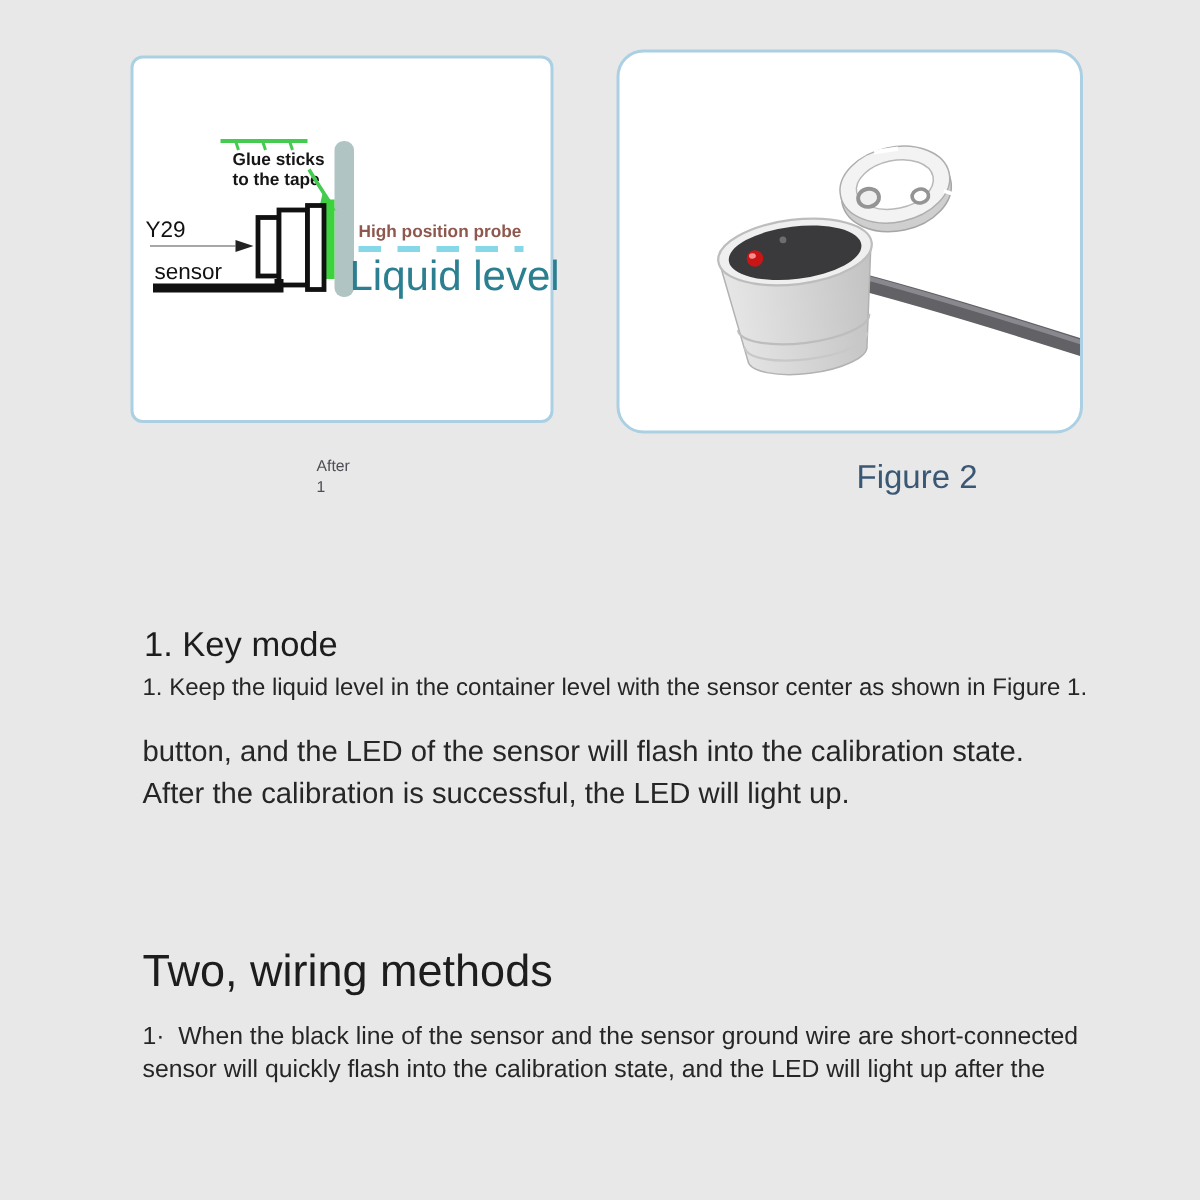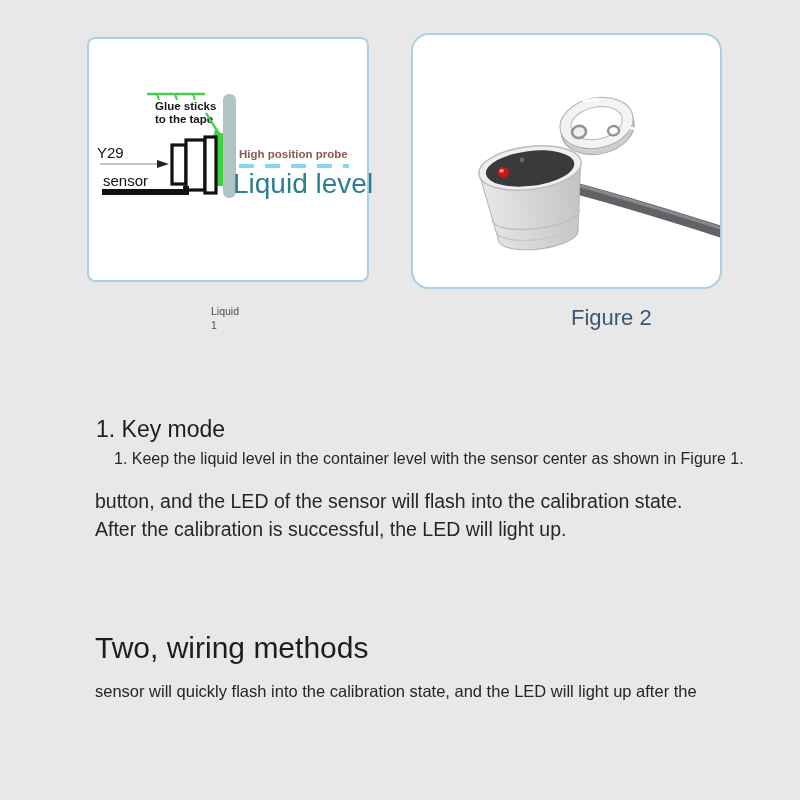--- a/index.html
+++ b/index.html
@@ -30,21 +30,21 @@
     position: absolute; left: 571px; top: 305px;
     font-size: 22px; color: #3a5874;
   }
 
   .h-key {
     position: absolute; left: 96px; top: 416px;
     font-size: 23px; font-weight: 500; color: #1d1d1d;
   }
   .p1 {
     position: absolute; left: 95px; top: 450px; width: 670px;
-    font-size: 16px; color: #262626; white-space: nowrap; margin-left: 19px;
+    font-size: 16px; color: #262626; white-space: nowrap;
   }
   .p2 {
     position: absolute; left: 95px; top: 487px; width: 640px;
     font-size: 19.5px; line-height: 28px; color: #262626;
   }
   .h-wiring {
     position: absolute; left: 95px; top: 631px;
     font-size: 30px; font-weight: 500; color: #1d1d1d;
   }
   .p3 {
@@ -132,30 +132,31 @@
         <ellipse cx="0" cy="0" rx="51.5" ry="21.5" fill="#efefef" stroke="#bdbdbd" stroke-width="1.5"></ellipse>
         <ellipse cx="0" cy="0.5" rx="44.5" ry="17.5" fill="#3a3a3c"></ellipse>
         <circle cx="-27" cy="1" r="5.5" fill="#c81616"></circle>
         <ellipse cx="-28.5" cy="-0.8" rx="2.3" ry="1.8" fill="#ff9b9b" opacity="0.9"></ellipse>
         <circle cx="-7" cy="-9" r="2.3" fill="#6d6d71"></circle>
       </g>
     </svg>
   </div>
 
   <div class="cap1">
-    <span>Liquid</span>
+    <span>After</span>
     <span>1</span>
   </div>
   <div class="cap2">Figure 2</div>
 
   <div class="h-key">1. Key mode</div>
   <div class="p1">1. Keep the liquid level in the container level with the sensor center as shown in Figure 1.</div>
   <div class="p2">
     <span class="ln">button, and the LED of the sensor will flash into the calibration state.</span>
     <span class="ln">After the calibration is successful, the LED will light up.</span>
   </div>
 
   <div class="h-wiring">Two, wiring methods</div>
   <div class="p3">
+    <span class="ln">1·  When the black line of the sensor and the sensor ground wire are short-connected</span>
     <span class="ln">sensor will quickly flash into the calibration state, and the LED will light up after the</span>
   </div>
 
 </div>
 
 </body></html>

